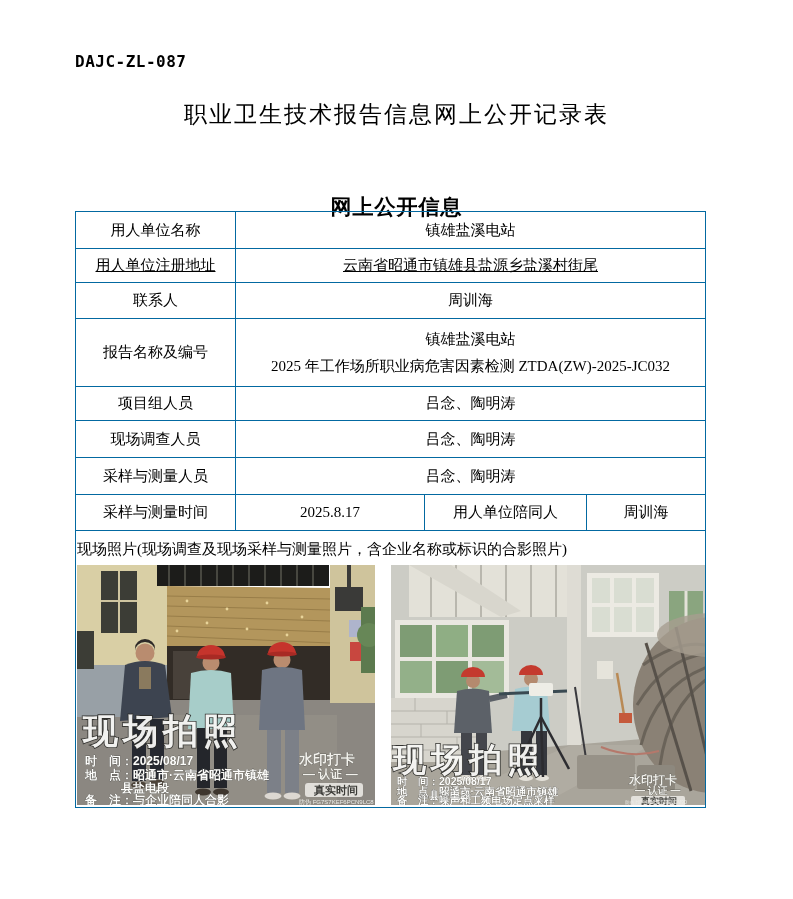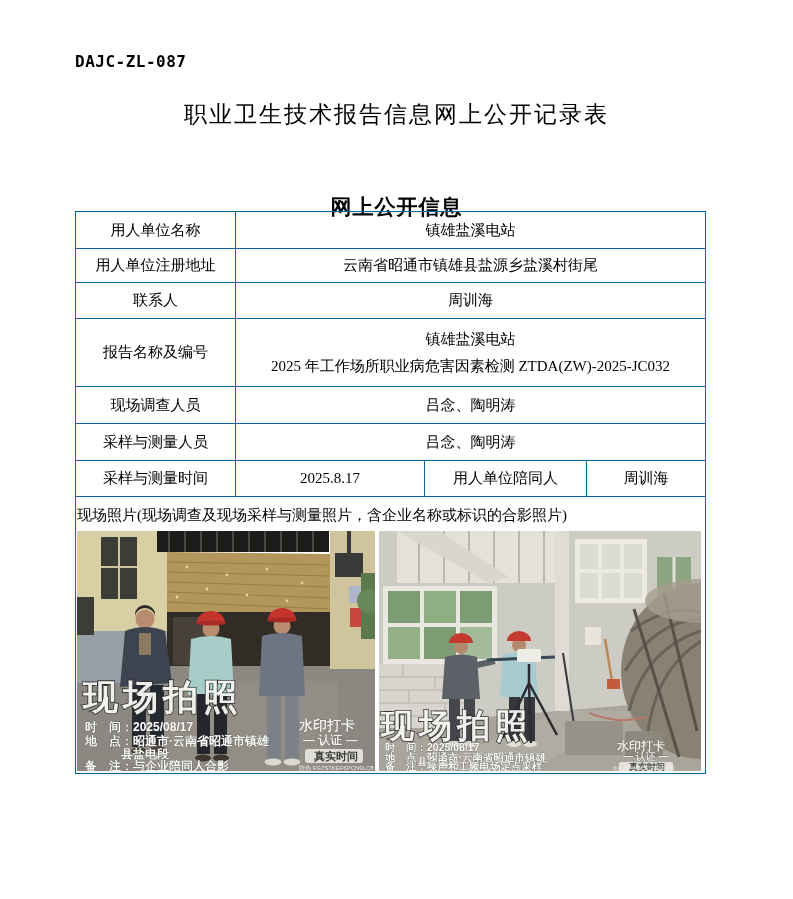--- a/index.html
+++ b/index.html
@@ -23,29 +23,29 @@
     text-align:center; font-size:21px; font-weight:bold; letter-spacing:1px;margin-top:26px;
   }
   table.info-table {
     position:absolute; top:211px; left:75px; width:630px;
     border-collapse:collapse; table-layout:fixed;
   }
   .info-table td {
     border:1px solid #0369a1; text-align:center; vertical-align:middle;
     font-size:15px; padding:0; overflow:hidden;
   }
-  tr.r1 { height:37px; } tr.r2 { height:34px; } tr.r3 { height:36px; }
+  tr.r1 { height:37px; } tr.r2 { height:34px;text-decoration:underline; } tr.r3 { height:36px; }
   tr.r4 { height:68px; } tr.r5 { height:34px; } tr.r6 { height:37px; }
   tr.r7 { height:36px; } tr.r8 { height:37px; } tr.r9 { height:36px; }
   .report-line { line-height:27px; }
   td.caption-cell { padding:0; vertical-align:top; }
   .caption-text {
     text-align:left; font-size:15px; padding:8px 2px 6px 1px; line-height:20px;
   }
-  .photo-row { display:flex; gap:4px; padding:0 1px 2px 1px; }
+  .photo-row { display:flex; gap:16px; padding:0 1px 2px 1px; }
   .photo-frame { position:relative; }
   .photo-frame svg { display:block; }
   
   .wm-stamp {
     font-family:"Liberation Sans", sans-serif; font-weight:bold;
     fill:#f7f7f5; stroke:#2b2b28; stroke-width:1.6px; paint-order:stroke;
     letter-spacing:5px; opacity:0.95;
   }
   .wm-line {
     font-family:"Liberation Sans", sans-serif; font-weight:bold;
@@ -84,20 +84,24 @@
   <tr class="r3">
     <td>联系人</td>
     <td colspan="3">周训海</td>
   </tr>
   <tr class="r4">
     <td>报告名称及编号</td>
     <td colspan="3">
       <div class="report-line">镇雄盐溪电站</div>
       <div class="report-line">2025 年工作场所职业病危害因素检测 ZTDA(ZW)-2025-JC032</div>
     </td>
+  </tr>
+  <tr class="r5">
+    <td>项目组人员</td>
+    <td colspan="3">吕念、陶明涛</td>
   </tr>
   <tr class="r6">
     <td>现场调查人员</td>
     <td colspan="3">吕念、陶明涛</td>
   </tr>
   <tr class="r8">
     <td>采样与测量人员</td>
     <td colspan="3">吕念、陶明涛</td>
   </tr>
   <tr class="r9">

